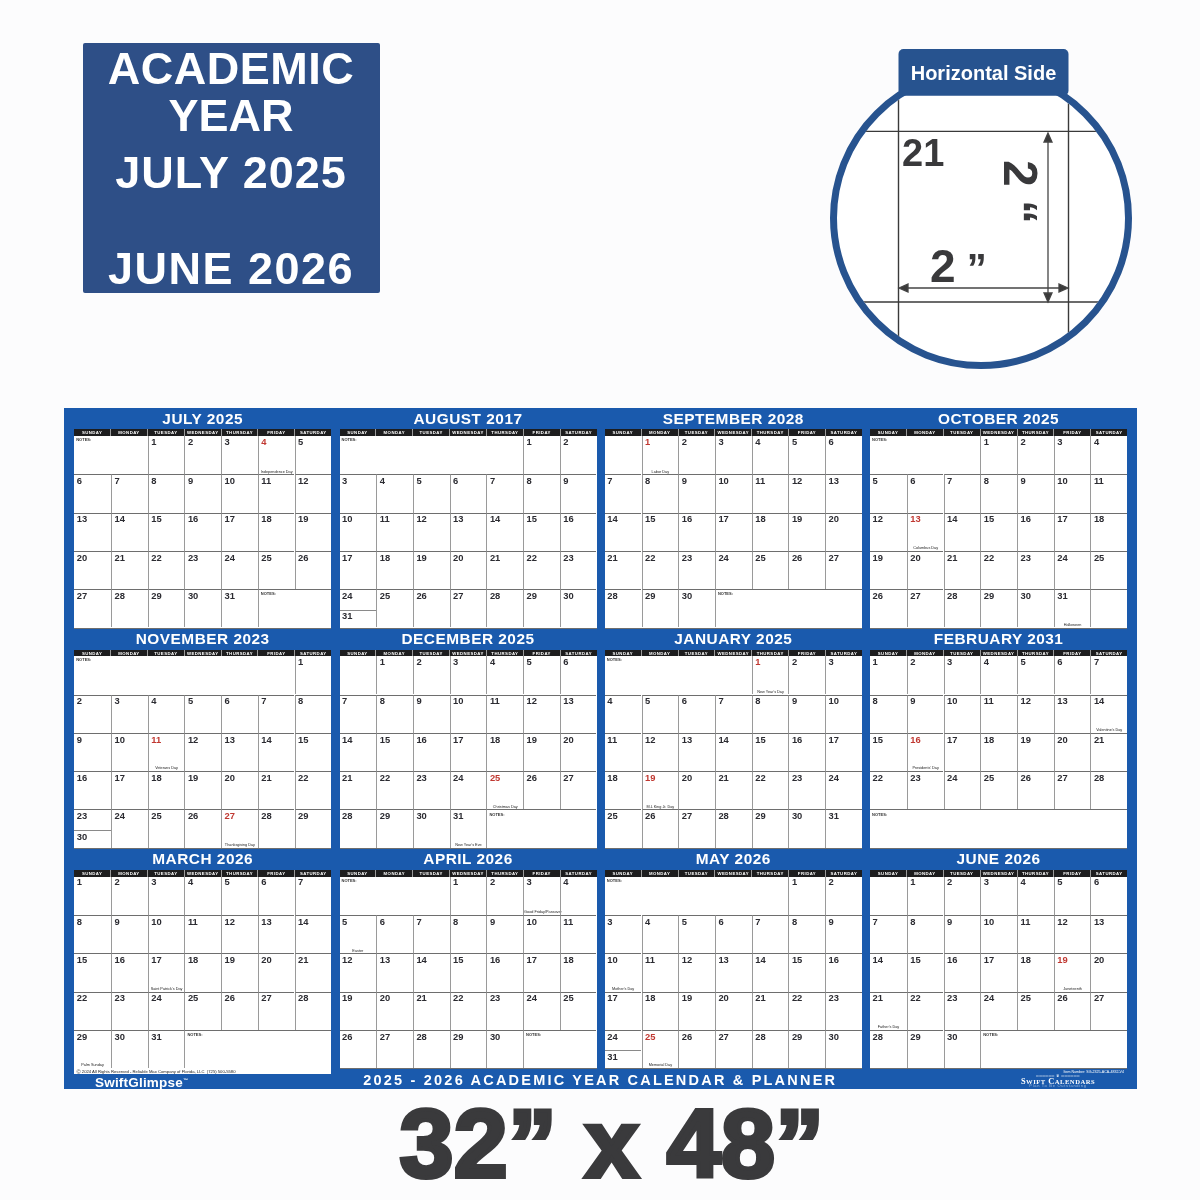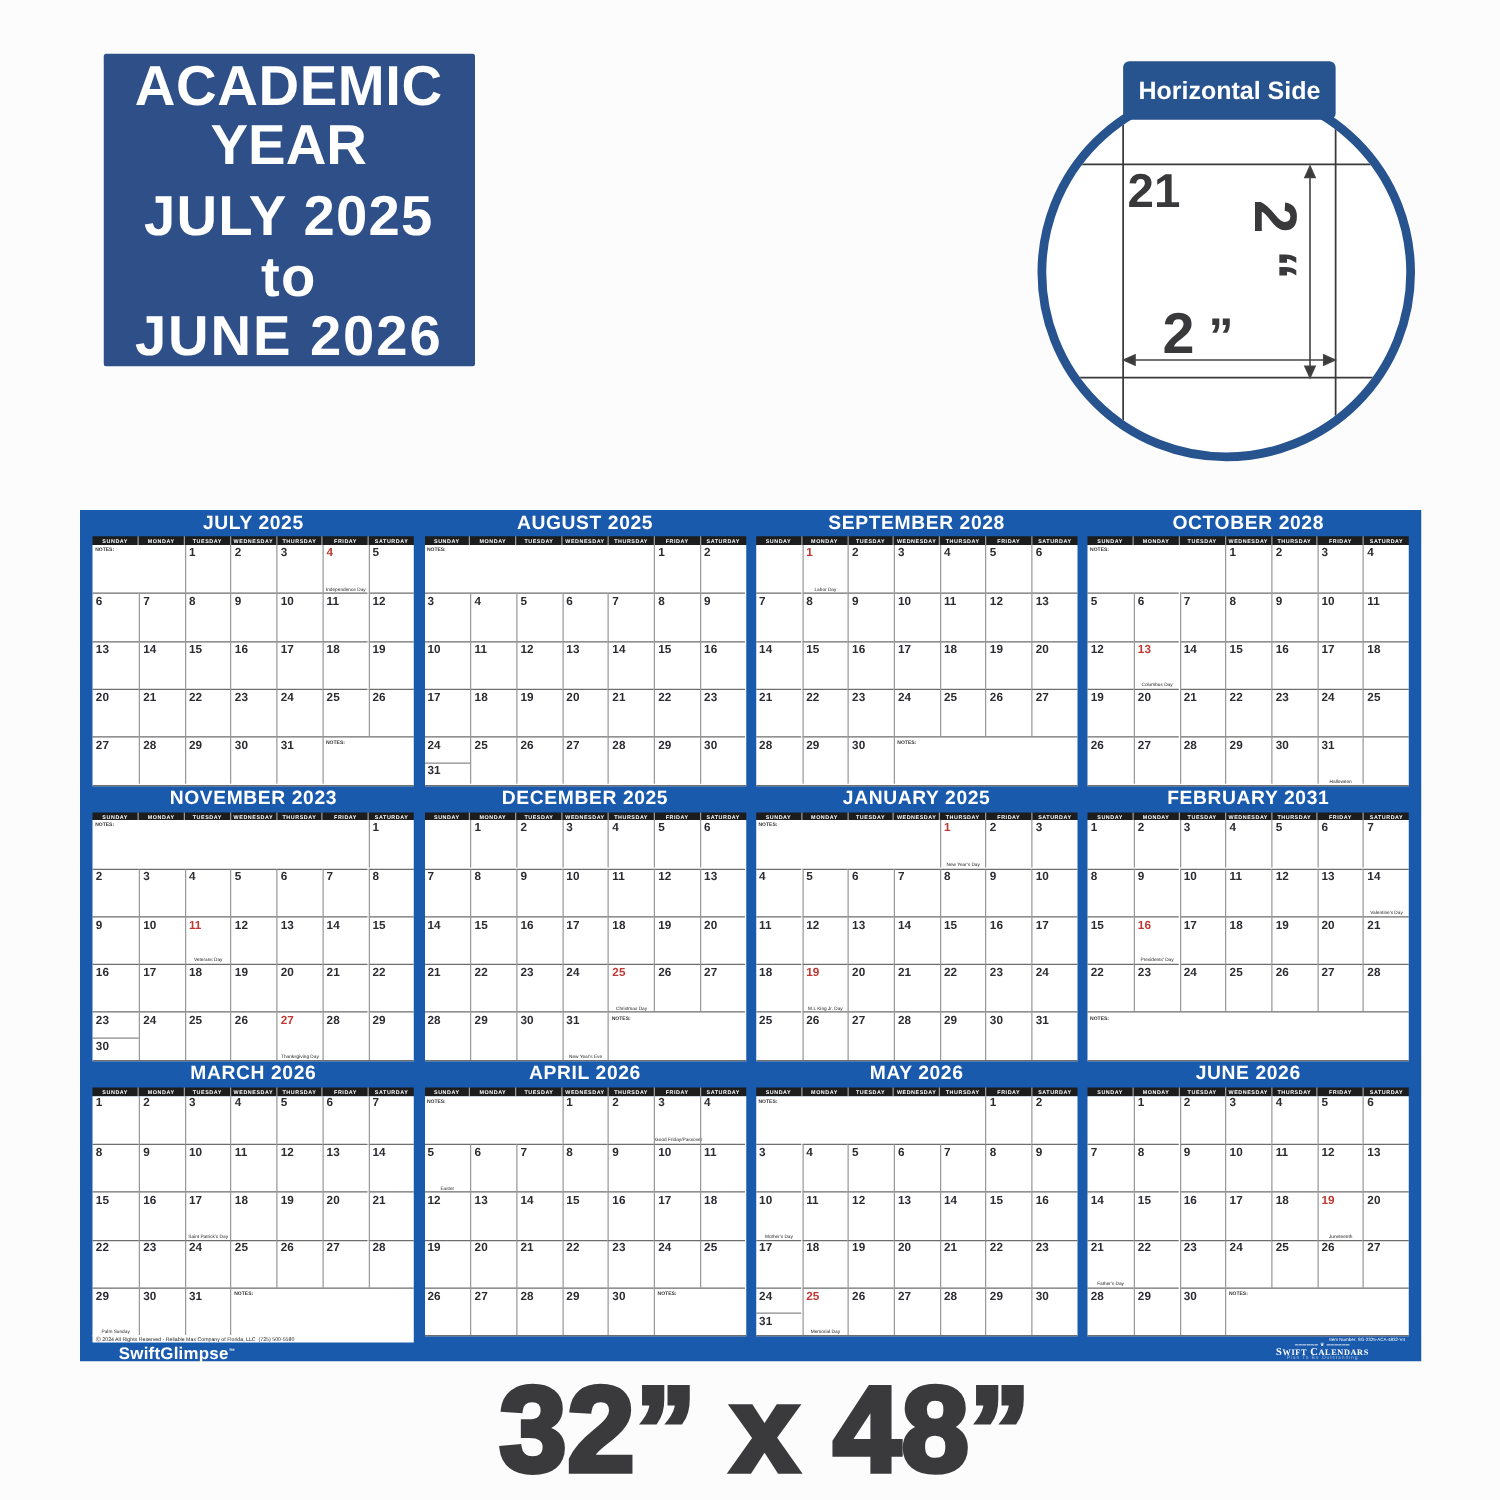--- a/index.html
+++ b/index.html
@@ -26,21 +26,20 @@
 .sp .su{top:0;height:52%;}
 .sp .sd{top:52%;bottom:0;border-top:1px solid #8a8a8a}
 #bbar{position:absolute;left:64px;top:1069.3px;width:1072.5px;height:19.7px;}
 #bbart{position:absolute;left:0;width:100%;top:3px;text-align:center;color:#fff;font-weight:bold;font-size:14.5px;letter-spacing:2.2px}
 </style></head><body>
 
 <div id="box">
 <div style="top:50.4px;font-size:45px;letter-spacing:0">YEAR</div>
 <div style="top:3.9px;font-size:45px;letter-spacing:.5px">ACADEMIC</div>
 <div style="top:107.4px;font-size:45px;letter-spacing:1px">JULY 2025</div>
-<div style="top:156.5px;font-size:45px;letter-spacing:1px">to</div>
 <div style="top:203.4px;font-size:45px;letter-spacing:1.5px">JUNE 2026</div>
 </div>
 <svg class="abs" style="left:820px;top:30px" width="330" height="350" viewBox="0 0 330 350">
 <defs>
       <clipPath id="cc">
         <circle cx="161" cy="188" r="144"></circle>
       </clipPath>
     </defs>
 <circle cx="161" cy="188" r="147.5" fill="#ffffff" stroke="#27538f" stroke-width="7"></circle>
 <g clip-path="url(#cc)" stroke="#3a3a3a" stroke-width="1.4">
@@ -169,21 +168,21 @@
   </div>
 <div class="cl bl bt" style="left:184.4px;top:589.2px;width:36.7px;height:38.3px">
     <span class="dn">30</span>
   </div>
 <div class="cl bl bt" style="left:221.1px;top:589.2px;width:36.7px;height:38.3px">
     <span class="dn">31</span>
   </div>
 <div class="cl bl bt" style="left:257.8px;top:589.2px;width:73.4px;height:38.3px">
     <span class="no">NOTES:</span>
   </div>
-<div class="mt" style="left:339.5px;top:409.6px;width:257px">AUGUST 2025</div>
+<div class="mt" style="left:339.5px;top:409.6px;width:257px">AUGUST 2017</div>
 <div class="hdr" style="left:339.5px;top:429.3px;width:257px;height:6.7px">
     <div class="hd">SUNDAY</div>
     <div class="hd">MONDAY</div>
     <div class="hd">TUESDAY</div>
     <div class="hd">WEDNESDAY</div>
     <div class="hd">THURSDAY</div>
     <div class="hd">FRIDAY</div>
     <div class="hd">SATURDAY</div>
   </div>
 <div class="pb" style="left:339.5px;top:436px;width:257px;height:192.7px"></div>
@@ -386,21 +385,21 @@
   </div>
 <div class="cl bl bt" style="left:641.5px;top:589.2px;width:36.7px;height:38.3px">
     <span class="dn">29</span>
   </div>
 <div class="cl bl bt" style="left:678.2px;top:589.2px;width:36.7px;height:38.3px">
     <span class="dn">30</span>
   </div>
 <div class="cl bl bt" style="left:714.9px;top:589.2px;width:146.9px;height:38.3px">
     <span class="no">NOTES:</span>
   </div>
-<div class="mt" style="left:870.1px;top:409.6px;width:257px">OCTOBER 2028</div>
+<div class="mt" style="left:870.1px;top:409.6px;width:257px">OCTOBER 2025</div>
 <div class="hdr" style="left:870.1px;top:429.3px;width:257px;height:6.7px">
     <div class="hd">SUNDAY</div>
     <div class="hd">MONDAY</div>
     <div class="hd">TUESDAY</div>
     <div class="hd">WEDNESDAY</div>
     <div class="hd">THURSDAY</div>
     <div class="hd">FRIDAY</div>
     <div class="hd">SATURDAY</div>
   </div>
 <div class="pb" style="left:870.1px;top:436px;width:257px;height:192.7px"></div>
@@ -1371,18 +1370,19 @@
   </div>
 <div class="cl bl bt" style="left:943.5px;top:1029.9px;width:36.7px;height:38.3px">
     <span class="dn">30</span>
   </div>
 <div class="cl bl bt" style="left:980.2px;top:1029.9px;width:146.9px;height:38.3px">
     <span class="no">NOTES:</span>
   </div>
 <div class="abs" style="left:74.25px;top:1067.8px;width:257px;height:6.2px;background:#fff"></div>
 <div class="abs" style="left:76.5px;top:1068.6px;font-size:4.2px;color:#222;font-family:'Liberation Sans',sans-serif">Ⓒ 2024 All Rights Reserved - Reliable Max Company of Florida, LLC &nbsp;(725) 500-5580</div>
 <div id="bbar">
+    <div id="bbart">2025 - 2026 ACADEMIC YEAR CALENDAR &amp; PLANNER</div>
 <div style="position:absolute;left:31px;top:5.5px;color:#fff;font-weight:bold;font-size:13.5px;letter-spacing:.2px">SwiftGlimpse<span style="font-size:5px;vertical-align:5px">™</span></div>
 <div style="position:absolute;left:940px;top:1.2px;width:120px;text-align:right;color:#fff;font-size:3.6px;white-space:nowrap">Item Number: SG-2325-ACA-4832-V4</div>
 <div style="position:absolute;left:959px;top:3.4px;width:70px;text-align:center;color:#fff;font-size:3.8px;letter-spacing:.4px;white-space:nowrap">══════ ♛ ══════</div>
 <div style="position:absolute;left:944px;top:7.8px;width:100px;text-align:center;color:#fff;font-family:'Liberation Serif',serif;font-weight:bold;font-size:8.4px;letter-spacing:.5px;white-space:nowrap">S<span style="font-size:6.6px">WIFT</span> C<span style="font-size:6.6px">ALENDARS</span></div>
 <div style="position:absolute;left:944px;top:15px;width:100px;text-align:center;color:#9fb9dd;font-size:4px;line-height:4.5px;letter-spacing:.7px;white-space:nowrap">Plan To Be Outstanding</div>
 </div>
 <div class="abs" style="left:5px;top:1087.5px;width:1214px;text-align:center;color:#3a3a3c;font-size:97px;font-weight:bold;letter-spacing:.5px;-webkit-text-stroke:4.2px #3a3a3c">32” x 48”</div>
 </body></html>

